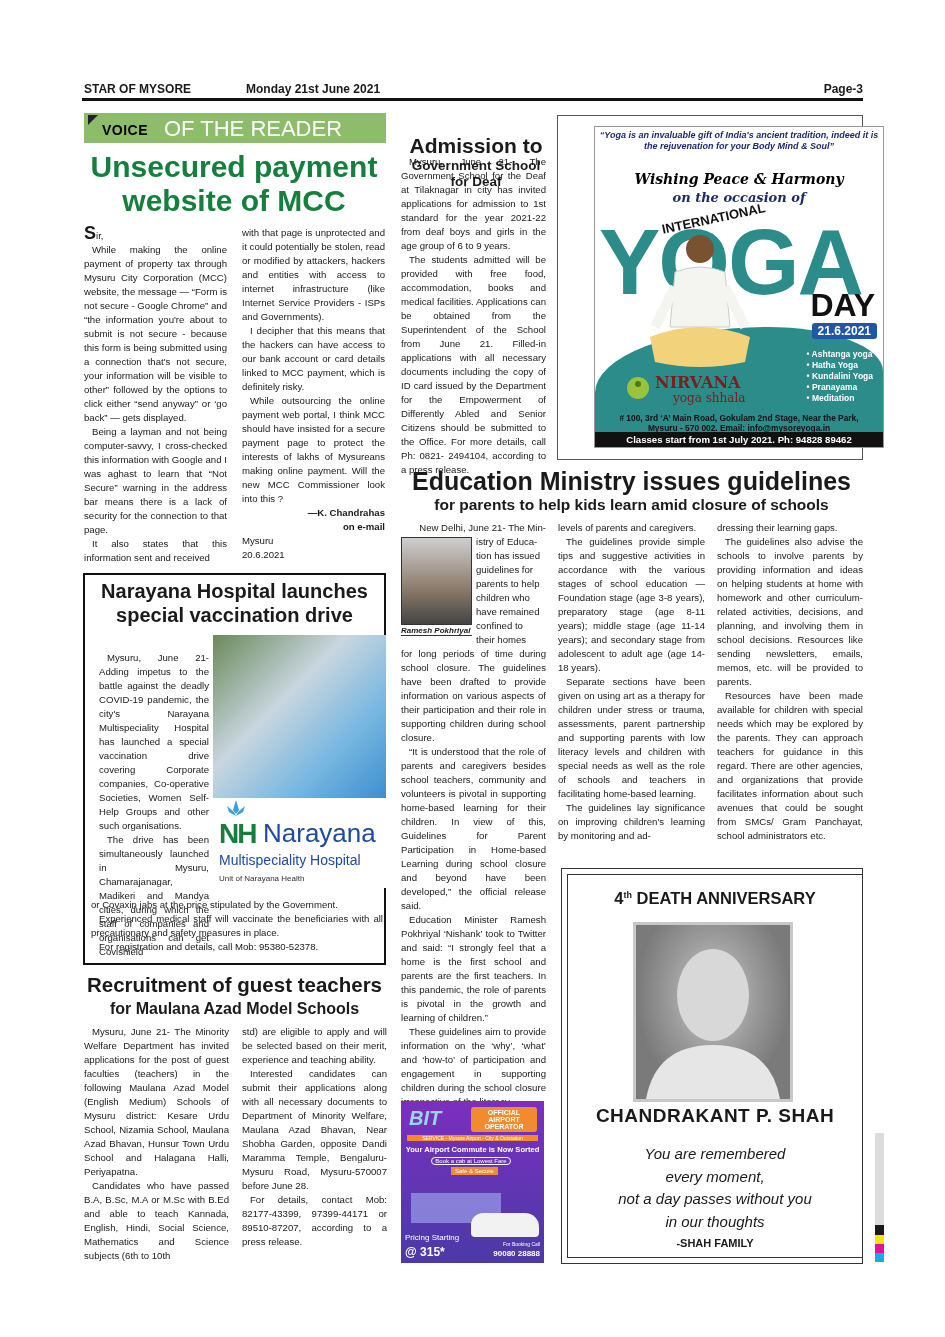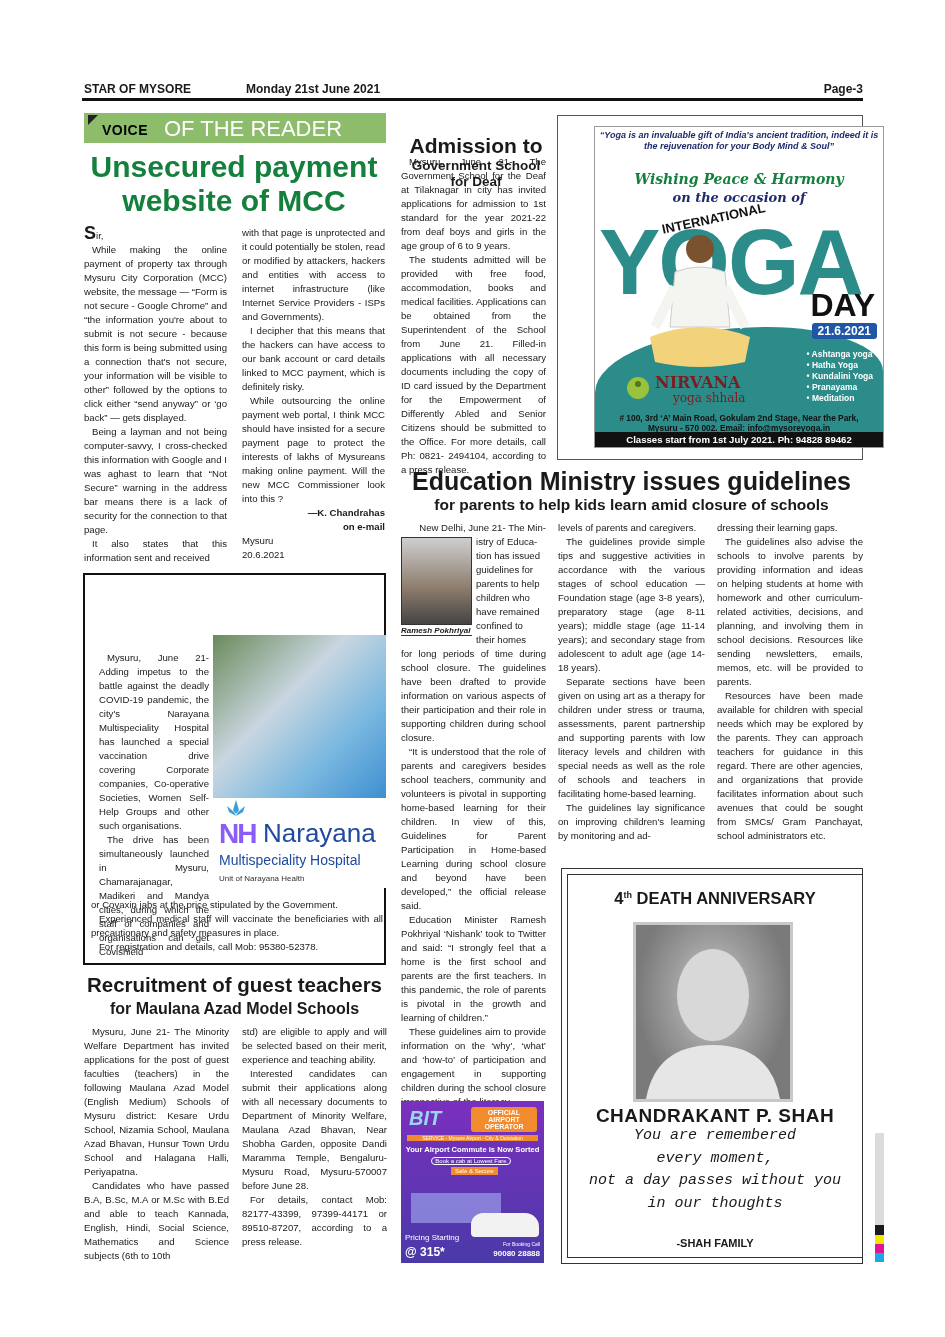--- a/index.html
+++ b/index.html
@@ -20,21 +20,21 @@
   .hl-red { left: 82px; top: 150px; width: 304px; color: #15803d; font-weight: bold; font-size: 30px; line-height: 34px; text-align: center; }
   .col { position: absolute; }
   .dropcap { font-size: 18px; font-weight: bold; }
   .sig { text-align: right; font-weight: bold; }
   .adm-title { left: 400px; top: 103px; width: 152px; text-align: center; font-weight: bold; }
   .adm-title .t1 { font-size: 21px; line-height: 24px; margin-top: 31px; }
   .adm-title .t2 { font-size: 13.5px; line-height: 16px; }
   .yoga-box { left: 557px; top: 115px; width: 306px; height: 345px; border: 1px solid #555; }
   .yoga-inner { position:absolute; left: 28px; top: 10px; width: 290px; height: 322px; background: #fff; border:1px solid #999; overflow:hidden;margin-left:8px; }
   .yoga-quote { position:absolute; left:0; top:3px; width:100%; text-align:center; font-size:9px; font-weight:bold; font-style:italic; color:#1d2a6b; line-height:11px; }
-  .yoga-wish { position:absolute; left:0; top:44px; width:100%; text-align:center; font-family:"DejaVu Serif", serif; font-style:italic; font-weight:bold; font-size:14px; color:#15803d; }
+  .yoga-wish { position:absolute; left:0; top:44px; width:100%; text-align:center; font-family:"DejaVu Serif", serif; font-style:italic; font-weight:bold; font-size:14px; color:#000000; }
   .yoga-occ { position:absolute; left:0; top:63px; width:100%; text-align:center; font-family:"DejaVu Serif", serif; font-style:italic; font-weight:bold; font-size:13px; color:#1d2a6b; }
   .yoga-big { position:absolute; left:4px; top:90px; font-size:92px; font-weight:bold; color:#2b8c8a; letter-spacing:-2px; line-height:90px; }
   .yoga-intl { position:absolute; left:66px; top:84px; font-size:13px; font-weight:bold; color:#111; transform: rotate(-12deg); }
   .yoga-wave { position:absolute; left:0; top:200px; width:100%; height:110px; background:#2b8c8a; border-radius: 60% 40% 0 0; }
   .yoga-person { position:absolute; left:50px; top:100px; width:110px; height:150px; }
   .yoga-day { position:absolute; right:8px; top:160px; font-size:32px; font-weight:bold; color:#111; }
   .yoga-date { position:absolute; right:6px; top:196px; background:#1f57a6; color:#fff; font-size:12px; font-weight:bold; padding:1px 6px; border-radius:3px; }
   .yoga-list { position:absolute; right:10px; top:222px; color:#fff; font-size:8.5px; line-height:11px; font-weight:bold; }
   .yoga-nirvana { position:absolute; left:60px; top:246px; font-family:"DejaVu Serif", serif; font-weight:bold; font-size:16px; color:#7a1f1f; }
   .yoga-shhala { position:absolute; left:78px; top:264px; font-family:"DejaVu Serif", serif; font-size:12px; color:#7a1f1f; }
@@ -42,21 +42,21 @@
   .yoga-bar { position:absolute; left:0; bottom:0; width:100%; height:15px; background:#111; color:#fff; font-size:9.6px; font-weight:bold; text-align:center; line-height:15px; }
   .edu-title { left: 400px; top: 467px; width: 463px; text-align: center; font-weight: bold; }
   .edu-title .t1 { font-size: 25px; line-height: 28px; }
   .edu-title .t2 { font-size: 15.5px; line-height: 20px; }
   .photo-rp { position:absolute; left:401px; top:537px; width:71px; height:88px; border:1px solid #333; background: linear-gradient(#cfcfcf, #8a7a6a 60%, #444); }
   .photo-cap { position:absolute; left:401px; top:626px; width:71px; font-size:8px; font-style:italic; font-weight:bold; border-bottom:1px solid #333; }
   .nh-box { left: 83px; top: 573px; width: 303px; height: 392px; border: 2px solid #111; }
   .nh-title { position:absolute; left:0; top:4px; width:100%; text-align:center; font-weight:bold; font-size:20px; line-height:24px; }
   .nh-photo { position:absolute; left:128px; top:60px; width:173px; height:163px; background: linear-gradient(135deg,#6a8a5a 0%,#c9d6e0 40%,#7ab8e0 70%,#3d8fd0 100%); }
   .nh-logo { position:absolute; left:128px; top:223px; width:173px; height:90px; background:#fff; }
-  .nh-logo .nh { position:absolute; left:6px; top:20px; font-size:28px; font-weight:bold; color:#8b5cf6; letter-spacing:-2px; }
+  .nh-logo .nh { position:absolute; left:6px; top:20px; font-size:28px; font-weight:bold; color:#15803d; letter-spacing:-2px; }
   .nh-logo .nar { position:absolute; left:50px; top:20px; font-size:26px; color:#1f4aa0; }
   .nh-logo .ms { position:absolute; left:6px; top:54px; font-size:14px; color:#1f4aa0; }
   .nh-logo .unit { position:absolute; left:6px; top:76px; font-size:8px; color:#333; }
   .rec-title { left: 82px; top: 972px; width: 305px; text-align:center; font-weight:bold; }
   .rec-title .t1 { font-size: 20.5px; line-height: 26px; }
   .rec-title .t2 { font-size: 16px; line-height: 22px; }
   .bit-ad { position:absolute; left:401px; top:1101px; width:143px; height:162px; background: linear-gradient(#7b2fbf, #4a3aa8); color:#fff; overflow:hidden;padding-left:21px; }
   .bit-ad .logo { position:absolute; left:8px; top:6px; font-size:20px; font-weight:bold; font-style:italic; color:#9ad6f0; }
   .bit-ad .off { position:absolute; left:70px; top:6px; width:66px; background:#f28a2e; font-size:7px; font-weight:bold; text-align:center; padding:2px; border-radius:3px; }
   .bit-ad .svc { position:absolute; left:6px; top:34px; width:131px; background:#f28a2e; font-size:5px; text-align:center; }
@@ -68,21 +68,21 @@
   .bit-ad .call { position:absolute; right:4px; top:140px; font-size:5px; text-align:right; }
   .bit-ad .num { position:absolute; right:4px; top:148px; font-size:8px; font-weight:bold; }
   .bit-ad .car { position:absolute; left:70px; top:112px; width:68px; height:24px; background:#f2f2f2; border-radius:12px 14px 4px 4px; }
   .bit-ad .city { position:absolute; left:10px; top:92px; width:90px; height:30px; background: rgba(180,200,255,0.5); }
   .obit-outer { left: 561px; top: 868px; width: 302px; height: 396px; border: 1px solid #333; }
   .obit-inner { position:absolute; left:5px; top:5px; width:296px; height:384px; border:1px solid #333; }
   .obit-h { position:absolute; left:0; top:14px; width:100%; text-align:center; font-weight:bold; font-size:16.5px; }
   .obit-h sup { font-size:9px; }
   .obit-photo { position:absolute; left:65px; top:47px; width:160px; height:180px; background: radial-gradient(ellipse at 50% 40%, #cfcfcf 0%, #9a9a9a 40%, #7a7a7a 70%); border:3px solid #c8c8c8; }
   .obit-name { position:absolute; left:0; top:230px; width:100%; text-align:center; font-weight:bold; font-size:19px; letter-spacing:0.5px; }
-  .obit-msg { position:absolute; left:0; top:250px; width:100%; text-align:center; font-family:Liberation Mono, monospace; font-style:italic; font-size:15px; line-height:22.5px; }
+  .obit-msg { position:absolute; left:0; top:268px; width:100%; text-align:center; font-family:Liberation Sans, sans-serif; font-style:italic; font-size:15px; line-height:22.5px; }
   .obit-fam { position:absolute; left:0; top:362px; width:100%; text-align:center; font-size:11px; font-weight:bold; }
   .colorbar { left: 875px; top: 1133px; width: 9px; height: 130px; }
   .colorbar div { width: 9px; }
 </style>
 </head>
 <body>
 
 <div class="abs masthead">
   <span class="pub">STAR OF MYSORE</span>
   <span class="date">Monday 21st June 2021</span>
@@ -193,20 +193,24 @@
   <p>Separate sections have been given on using art as a therapy for children under stress or trauma, assessments, parent partnership and supporting parents with low literacy levels and children with special needs as well as the role of schools and teachers in facilitating home-based learning.</p>
   <p>The guidelines lay significance on improving children's learning by monitoring and ad-</p>
 </div>
 <div class="col body-text" style="left:717px;top:521px;width:146px;">
   <p class="noindent">dressing their learning gaps.</p>
   <p>The guidelines also advise the schools to involve parents by providing information and ideas on helping students at home with homework and other curriculum-related activities, decisions, and planning, and involving them in school decisions. Resources like sending newsletters, emails, memos, etc. will be provided to parents.</p>
   <p>Resources have been made available for children with special needs which may be explored by the parents. They can approach teachers for guidance in this regard. There are other agencies, and organizations that provide facilitates information about such avenues that could be sought from SMCs/ Gram Panchayat, school administrators etc.</p>
 </div>
 
 <div class="abs nh-box">
+  <div class="nh-title">
+    <div>Narayana Hospital launches</div>
+    <div>special vaccination drive</div>
+  </div>
   <div class="col body-text" style="left:14px;top:76px;width:110px;">
     <p>Mysuru, June 21- Adding impetus to the battle against the deadly COVID-19 pandemic, the city's Narayana Multispeciality Hospital has launched a special vaccination drive covering Corporate companies, Co-operative Societies, Women Self-Help Groups and other such organisations.</p>
     <p>The drive has been simultaneously launched in Mysuru, Chamarajanagar, Madikeri and Mandya cities, during which the staff of companies and organisations can get Covishield</p>
   </div>
   <div class="nh-photo"></div>
   <div class="nh-logo">
     <svg style="position:absolute;left:12px;top:2px;width:22px;height:18px;" viewBox="0 0 22 18">
         <path d="M11 0 L14 10 L11 14 L8 10 Z M2 6 L9 12 L11 16 L4 12 Z M20 6 L13 12 L11 16 L18 12 Z" fill="#3b9fd8"></path>
       </svg>
     <span class="nh">NH</span>

